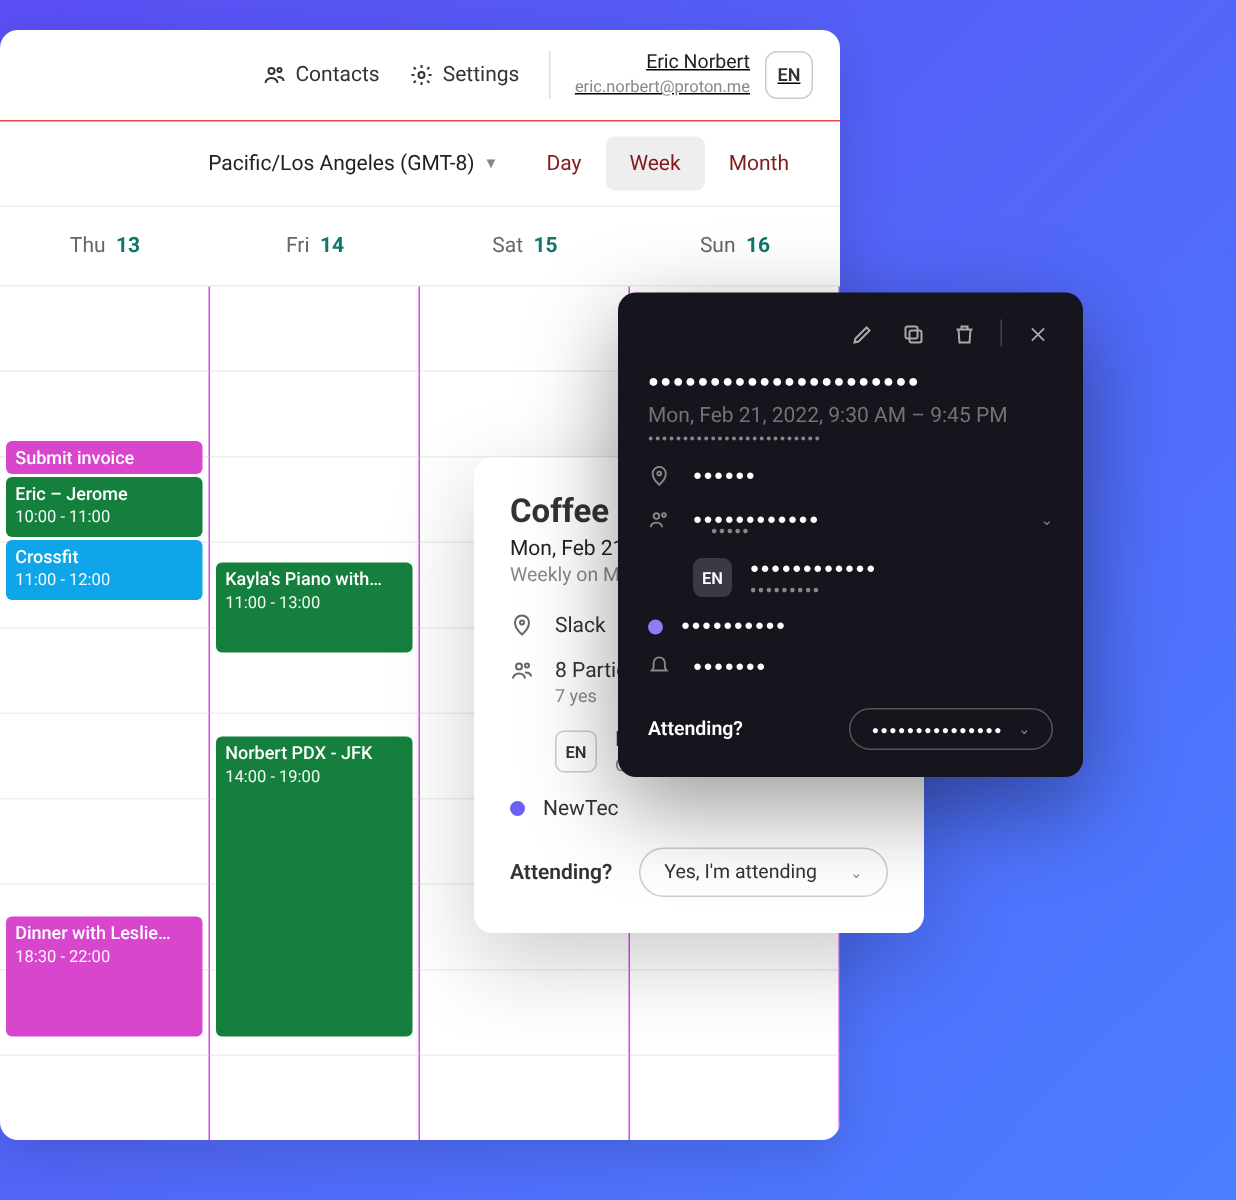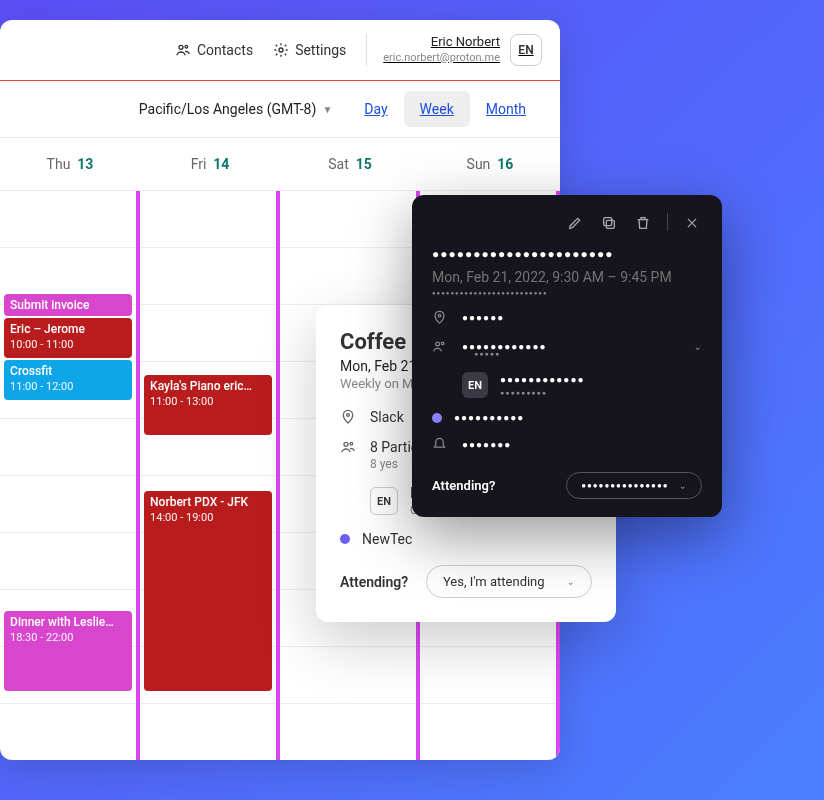--- a/index.html
+++ b/index.html
@@ -44,55 +44,55 @@
   display: flex;
   justify-content: flex-end;
   align-items: center;
   gap: 0;
   padding: 10px 18px;
   border-top: 1px solid #ef4444;
   font-size: 14px;
 }
 .tz { margin-right: 16px; display: flex; align-items: center; gap: 6px; color: #222; cursor: pointer; }
 .view-tabs { display: flex; }
-.view-tab { padding: 10px 16px; color: #1d4ed8; cursor: pointer; text-decoration: underline; }
+.view-tab { padding: 10px 16px; color: #7f1d1d; cursor: pointer; }
 .view-tab.active { background: #eee; border-radius: 6px; }
 .dayheaders {
   display: flex;
   border-top: 1px solid #eee;
   border-bottom: 1px solid #eee;
   padding: 18px 0;
 }
 .daycol-head { flex: 1; text-align: center; font-size: 14px; color: #666; }
 .daycol-head b { color: #0f766e; }
 .grid {
   display: flex;
   height: 570px;
 }
 .daycol {
   flex: 1;
-  border-right: 4px solid #d946ef;
+  border-right: 1px solid #d946ef;
   position: relative;
 }
 .hslot { height: 57px; border-bottom: 1px solid #eee; }
 .event {
   position: absolute;
   border-radius: 4px;
   padding: 4px 6px;
   font-size: 12px;
   color: #fff;
   overflow: hidden;
   line-height: 1.3;
   width: 94%;
   left: 3%;
   cursor: pointer;
 }
 .event-title { font-weight: 500; white-space: nowrap; overflow: hidden; text-overflow: ellipsis; }
 .event-time { font-size: 11px; opacity: 0.95; }
-.purple { background: #b91c1c; }
+.purple { background: #15803d; }
 .magenta { background: #d946ce; }
 .cyan { background: #0ea5e9; }
 
 
 .light-popup {
   position: absolute;
   left: 316px;
   top: 305px;
   width: 300px;
   background: #fff;
@@ -227,21 +227,21 @@
         <div class="hslot"></div>
         <div class="hslot"></div>
         <div class="hslot"></div>
         <div class="hslot"></div>
         <div class="hslot"></div>
         <div class="hslot"></div>
         <div class="hslot"></div>
         <div class="hslot"></div>
         <div class="hslot"></div>
       <div class="event purple" style="top:184px;height:60px;">
-        <div class="event-title">Kayla's Piano eric…</div>
+        <div class="event-title">Kayla's Piano with…</div>
         <div class="event-time">11:00 - 13:00</div>
       </div>
       <div class="event purple" style="top:300px;height:200px;">
         <div class="event-title">Norbert PDX - JFK</div>
         <div class="event-time">14:00 - 19:00</div>
       </div>
     </div>
     <div class="daycol">
       <div class="hslot"></div>
         <div class="hslot"></div>
@@ -289,21 +289,21 @@
     <span class="ic">
         <svg width="16" height="16" viewBox="0 0 24 24" fill="none" stroke="currentColor" stroke-width="2">
           <circle cx="9" cy="8" r="3"></circle>
           <path d="M3 20c0-3 3-5 6-5s6 2 6 5"></path>
           <circle cx="17" cy="7" r="2"></circle>
           <path d="M15 14c3 0 6 1 6 4"></path>
         </svg>
       </span>
     <div>
       <div>8 Partici</div>
-      <div class="lp-sub">8 yes</div>
+      <div class="lp-sub">7 yes</div>
     </div>
   </div>
 
   <div class="lp-row">
     <span class="ic"></span>
     <div class="lp-avatar">EN</div>
     <div>
       <div>E</div>
       <div class="lp-sub">O</div>
     </div>

